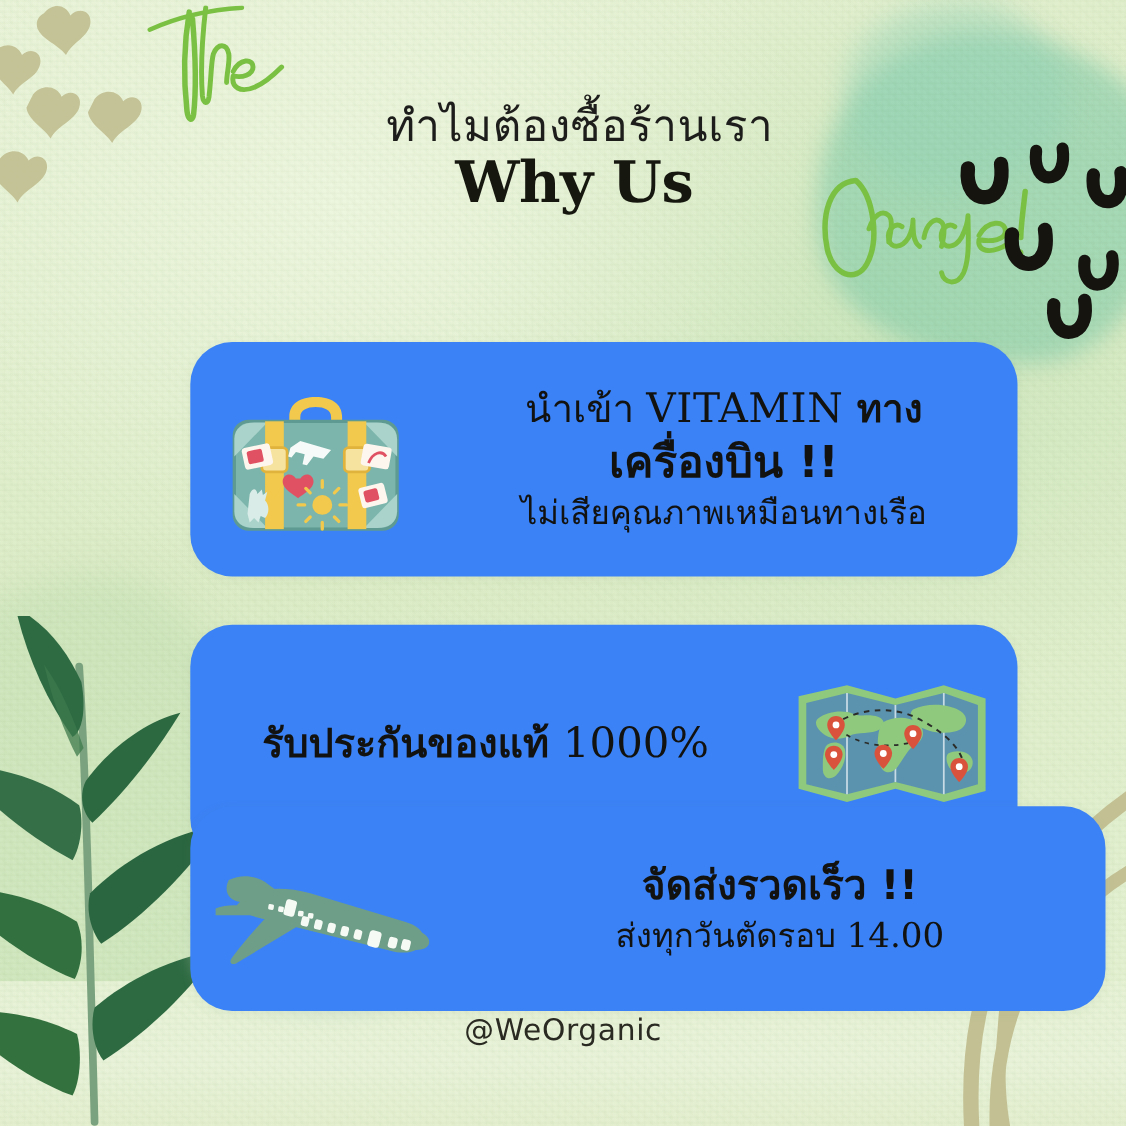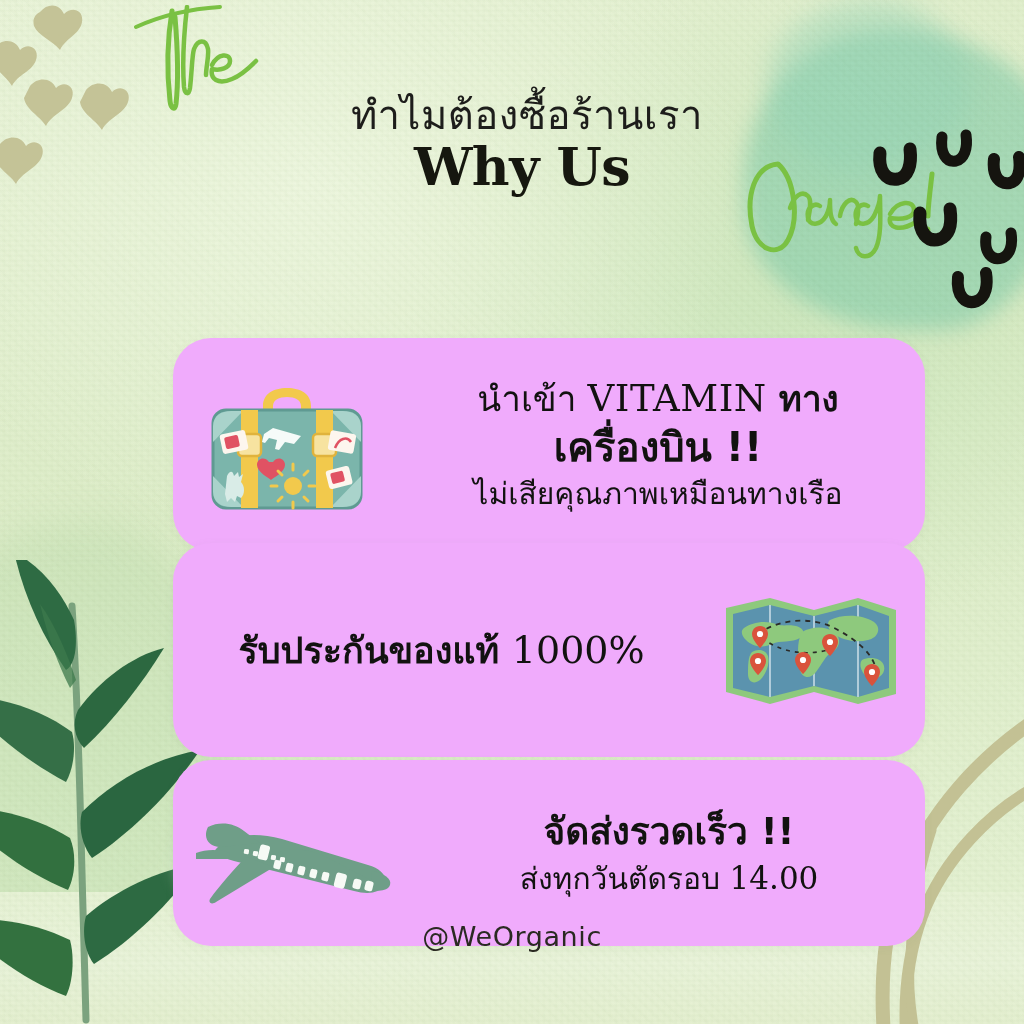--- a/index.html
+++ b/index.html
@@ -121,30 +121,29 @@
     letter-spacing: -.5px;
   }
   .script-orange {
     position: absolute; left: 736px; top: 148px;
     width: 290px; height: 120px;
   }
 
   
   .card {
     position: absolute;
-    background: #f0abfc;
+    background: #3b82f6;
     border-radius: 38px;
     display: flex;
     align-items: center;
     box-shadow: 0 2px 10px rgba(120,140,100,.07);
-    margin-top: 27px;
   }
   #card-1 { left: 173px; top: 311px; width: 752px; height: 213px; }
-  #card-2 { left: 173px; top: 516px; width: 752px; height: 214px; }
-  #card-3 { left: 173px; top: 733px; width: 752px; height: 186px; }
+  #card-2 { left: 173px; top: 568px; width: 752px; height: 214px; }
+  #card-3 { left: 173px; top: 733px; width: 832px; height: 186px; }
 
   .card-art { flex: 0 0 auto; display: flex; align-items: center; justify-content: center; }
   .card-text { flex: 1 1 auto; text-align: center; }
 
   #card-1 .card-art { width: 218px; padding-left: 10px; }
   #card-2 .card-art { width: 215px; padding-right: 14px; order: 2; }
   #card-3 .card-art { width: 240px; }
 
   .line-a, .line-b, .line-c {
     color: #121210;

